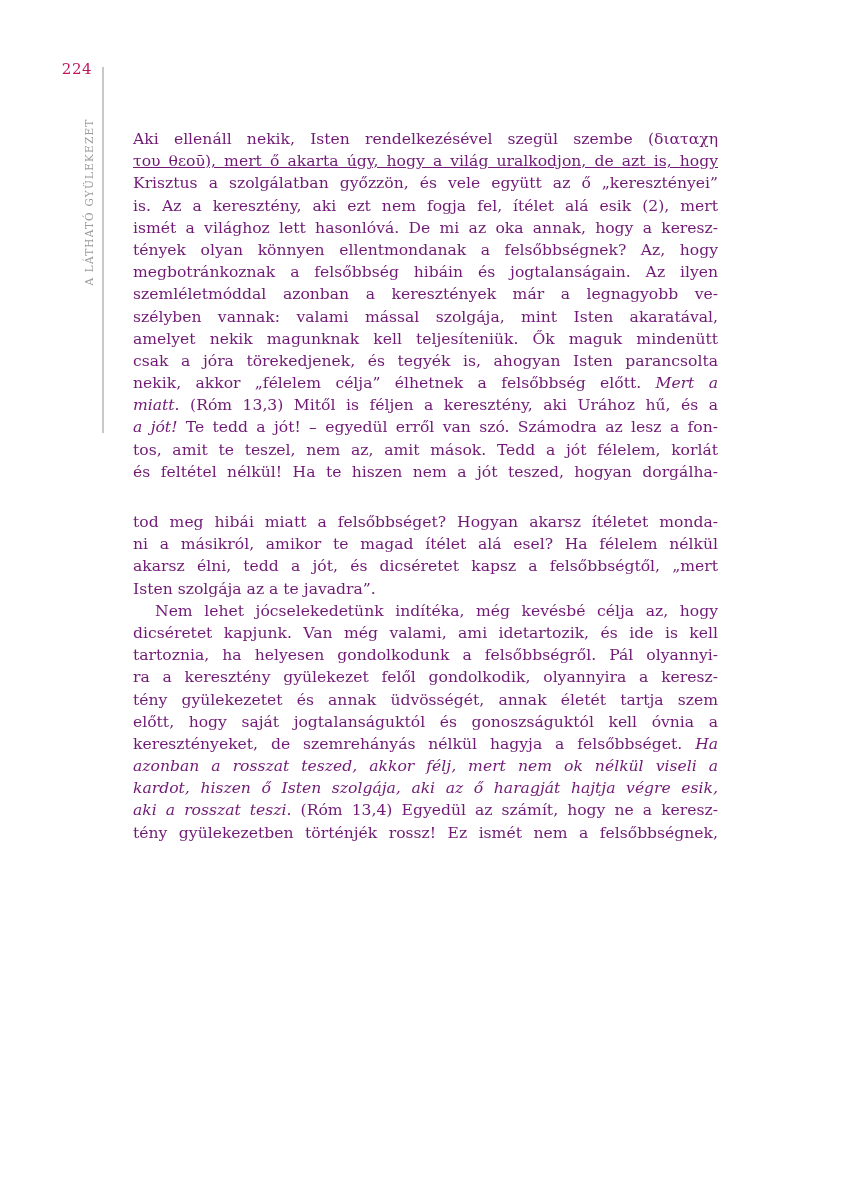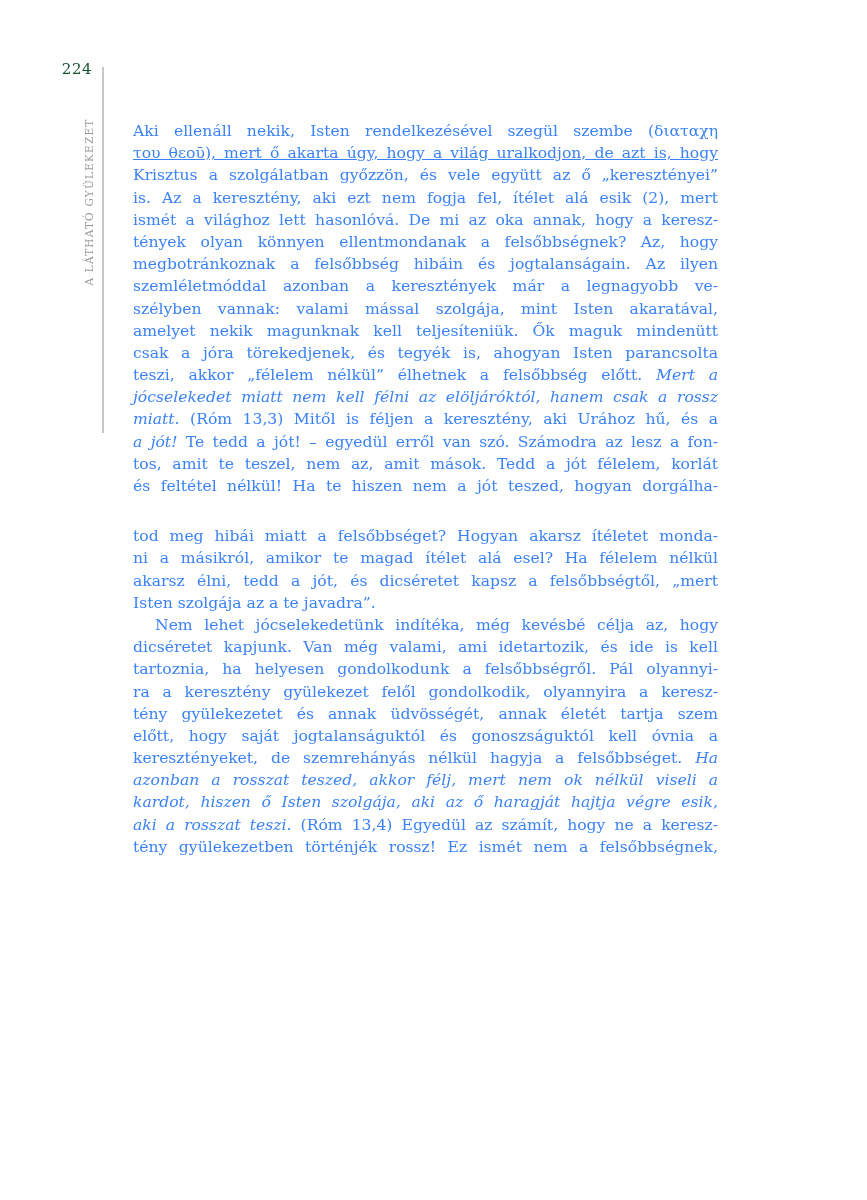--- a/index.html
+++ b/index.html
@@ -16,21 +16,21 @@
       color: #2a2a2a;
     }
     .page-number {
       position: absolute;
       left: 30px;
       top: 60px;
       width: 62px;
       text-align: right;
       font-family: "DejaVu Serif", serif;
       font-size: 15px;
-      color: #14532d;
+      color: #be185d;
       letter-spacing: 0.5px;
     }
     .margin-rule {
       position: absolute;
       left: 102px;
       top: 67px;
       width: 2px;
       height: 366px;
       background: #c8c8c8;
     }
@@ -46,27 +46,27 @@
       letter-spacing: 1.2px;
       color: #9a9a9a;
       width: 184px;
       text-align: center;
       line-height: 12px;
       margin-top: -6px;
     }
     .text-block {
       position: absolute;
       left: 133px;
-      top: 120px;
+      top: 128px;
       width: 585px;
       font-family: "DejaVu Serif", serif;
       font-size: 15.6px;
       line-height: 22.2px;
       text-align: justify;
-      color: #3b82f6;
+      color: #701a75;
     }
     .line {
       display: block;
       white-space: nowrap;
       text-align-last: justify;
       text-align: justify;
       height: 22.2px;
       overflow: visible;
     }
     .line.last {
@@ -94,22 +94,21 @@
     <div class="line" style="white-space: nowrap; display: block; word-spacing: 3.17px; text-decoration: underline;"><span class="seg">του θεοῦ), mert ő akarta úgy, hogy a világ uralkodjon, de azt is, hogy</span></div>
     <div class="line" style="white-space: nowrap; display: block; word-spacing: 6.06px;"><span class="seg">Krisztus a szolgálatban győzzön, és vele együtt az ő „keresztényei”</span></div>
     <div class="line" style="white-space: nowrap; display: block; word-spacing: 6.02px;"><span class="seg">is. Az a keresztény, aki ezt nem fogja fel, ítélet alá esik (2), mert</span></div>
     <div class="line" style="white-space: nowrap; display: block; word-spacing: 4.31px;"><span class="seg">ismét a világhoz lett hasonlóvá. De mi az oka annak, hogy a keresz-</span></div>
     <div class="line" style="white-space: nowrap; display: block; word-spacing: 9.59px;"><span class="seg">tények olyan könnyen ellentmondanak a felsőbbségnek? Az, hogy</span></div>
     <div class="line" style="white-space: nowrap; display: block; word-spacing: 9.92px;"><span class="seg">megbotránkoznak a felsőbbség hibáin és jogtalanságain. Az ilyen</span></div>
     <div class="line" style="white-space: nowrap; display: block; word-spacing: 11.56px;"><span class="seg">szemléletmóddal azonban a keresztények már a legnagyobb ve-</span></div>
     <div class="line" style="white-space: nowrap; display: block; word-spacing: 10.39px;"><span class="seg">szélyben vannak: valami mással szolgája, mint Isten akaratával,</span></div>
     <div class="line" style="white-space: nowrap; display: block; word-spacing: 9.08px;"><span class="seg">amelyet nekik magunknak kell teljesíteniük. Ők maguk mindenütt</span></div>
     <div class="line" style="white-space: nowrap; display: block; word-spacing: 7.6px;"><span class="seg">csak a jóra törekedjenek, és tegyék is, ahogyan Isten parancsolta</span></div>
-    <div class="line" style="white-space: nowrap; display: block; word-spacing: 8.07px;"><span class="seg">teszi, akkor „félelem nélkül” élhetnek a felsőbbség előtt. </span><span class="seg italic">Mert a</span></div>
-    <div class="line" style="white-space: nowrap; display: block; word-spacing: 4.62px;"><span class="seg italic">jócselekedet miatt nem kell félni az elöljáróktól, hanem csak a rossz</span></div>
+    <div class="line" style="white-space: nowrap; display: block; word-spacing: 8.07px;"><span class="seg">nekik, akkor „félelem célja” élhetnek a felsőbbség előtt. </span><span class="seg italic">Mert a</span></div>
     <div class="line" style="white-space: nowrap; display: block; word-spacing: 5.54px;"><span class="seg italic">miatt</span><span class="seg">. (Róm 13,3) Mitől is féljen a keresztény, aki Urához hű, és a</span></div>
     <div class="line" style="white-space: nowrap; display: block; word-spacing: 3.39px;"><span class="seg italic">a jót!</span><span class="seg"> Te tedd a jót! – egyedül erről van szó. Számodra az lesz a fon-</span></div>
     <div class="line" style="white-space: nowrap; display: block; word-spacing: 5.77px;"><span class="seg">tos, amit te teszel, nem az, amit mások. Tedd a jót félelem, korlát</span></div>
     <div class="line" style="white-space: nowrap; display: block; word-spacing: 5.23px;"><span class="seg">és feltétel nélkül! Ha te hiszen nem a jót teszed, hogyan dorgálha-</span></div>
     <div class="line" style="white-space: nowrap; display: block; word-spacing: 6.01px; margin-top: 28px;"><span class="seg">tod meg hibái miatt a felsőbbséget? Hogyan akarsz ítéletet monda-</span></div>
     <div class="line" style="white-space: nowrap; display: block; word-spacing: 6.77px;"><span class="seg">ni a másikról, amikor te magad ítélet alá esel? Ha félelem nélkül</span></div>
     <div class="line" style="white-space: nowrap; display: block; word-spacing: 7.25px;"><span class="seg">akarsz élni, tedd a jót, és dicséretet kapsz a felsőbbségtől, „mert</span></div>
     <div class="line last" style="white-space: nowrap; display: block;"><span class="seg">Isten szolgája az a te javadra”.</span></div>
     <div class="line indent" style="white-space: nowrap; display: block; word-spacing: 6.62px;"><span class="seg">Nem lehet jócselekedetünk indítéka, még kevésbé célja az, hogy</span></div>
     <div class="line" style="white-space: nowrap; display: block; word-spacing: 6.51px;"><span class="seg">dicséretet kapjunk. Van még valami, ami idetartozik, és ide is kell</span></div>

